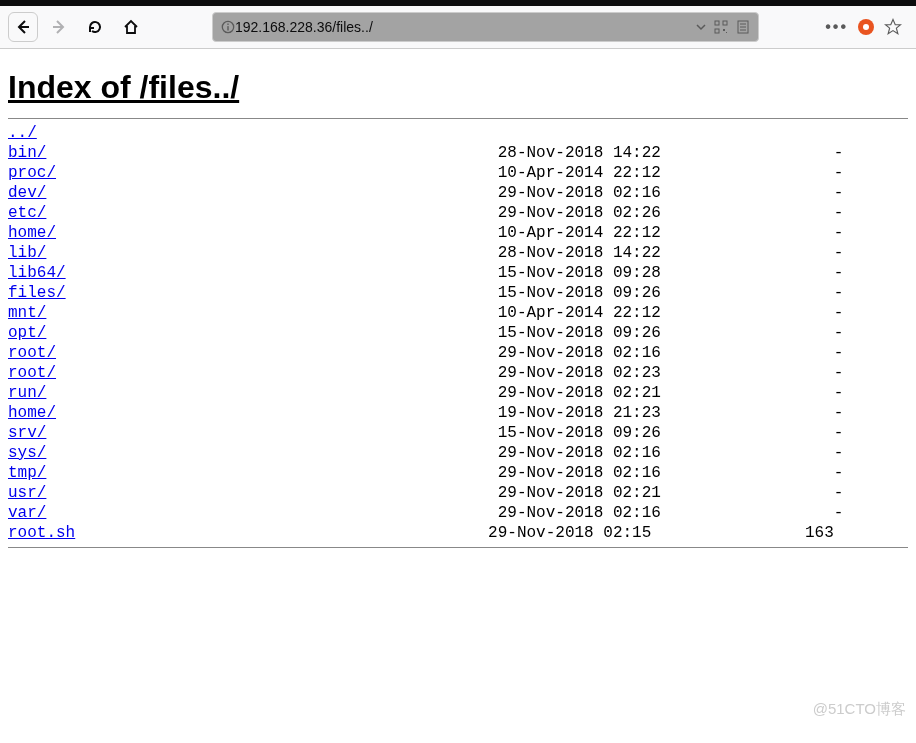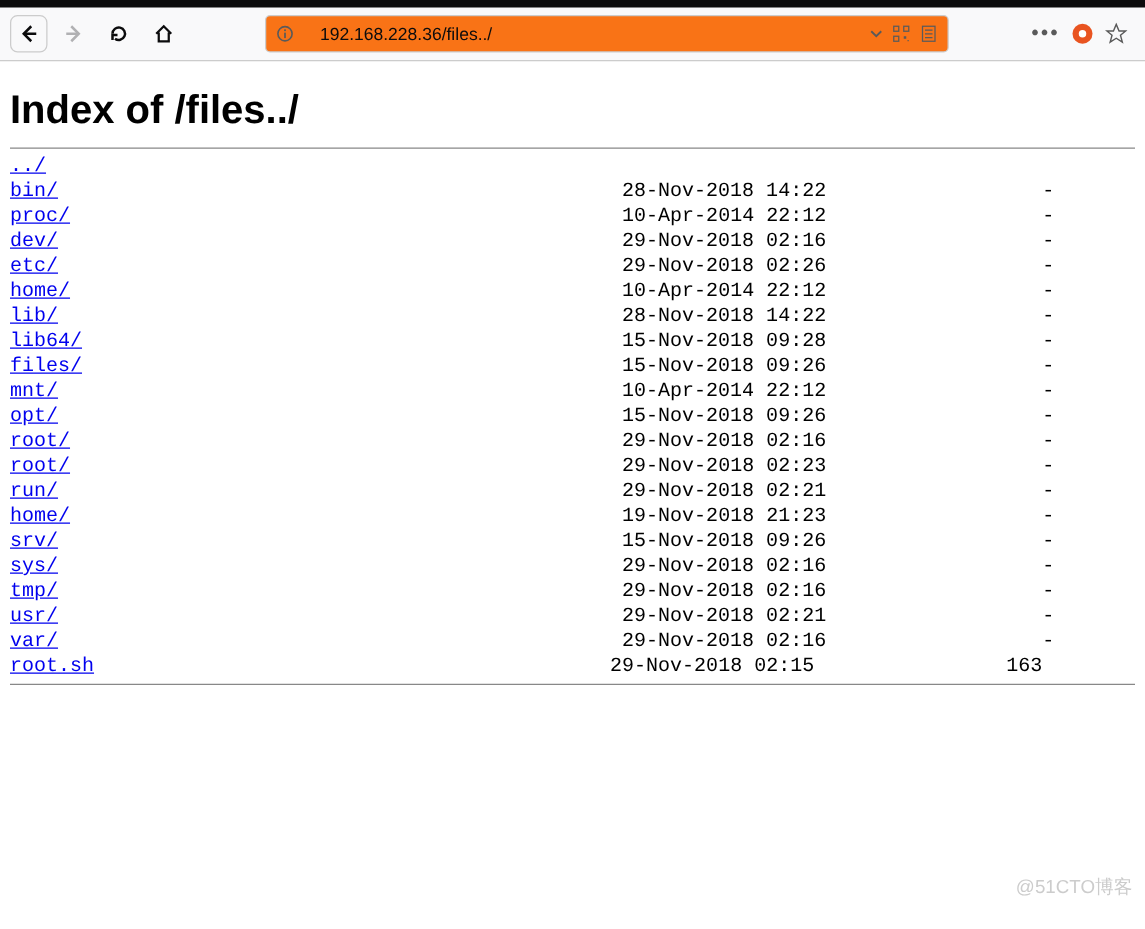--- a/index.html
+++ b/index.html
@@ -4,29 +4,29 @@
 <style>
   * { box-sizing: border-box; }
   html, body { margin: 0; padding: 0; width: 916px; height: 743px; font-family: sans-serif; background: #fff; }
   
   .chrome { width: 100%; background: #f9f9fa; border-bottom: 1px solid #ccc; }
   .tabstrip { height: 6px; background: #0c0c0d; }
   .tabstrip .tab { display:inline-block; margin-left:50px; width:200px; height:6px; background:#f9f9fa; }
   .toolbar { display: flex; align-items: center; padding: 6px 8px; gap: 6px; }
   .nav-btn { width: 30px; height: 30px; border: 1px solid transparent; border-radius: 4px; display: flex; align-items: center; justify-content: center; color: #0c0c0d; background: transparent; cursor: pointer; }
   .nav-btn.disabled { color: #b1b1b3; }
-  .url-bar { flex: 1; display: flex; align-items: center; height: 30px; border: 1px solid #ccc; border-radius: 4px; background: #f97316; padding: 0 8px; gap: 21px; margin: 0 60px 0 60px; }
+  .url-bar { flex: 1; display: flex; align-items: center; height: 30px; border: 1px solid #ccc; border-radius: 4px; background: #a3a3a3; padding: 0 8px; gap: 0; margin: 0 60px 0 60px; }
   .url-text { flex: 1; font-size: 14px; color: #0c0c0d; }
   .url-icons { display: flex; align-items: center; gap: 8px; color: #5a5a5a; }
   .toolbar-right { display: flex; align-items: center; gap: 10px; padding-right: 6px; }
   .ubuntu-dot { width: 16px; height: 16px; border-radius: 50%; background: #e95420; position: relative; }
   .ubuntu-dot::before { content:""; position:absolute; width:6px;height:6px;border-radius:50%;background:#fff; top:5px; left:5px;}
   
   .page { padding: 8px; }
-  .page h1 { font-family: Arial, Helvetica, sans-serif; font-weight: 900; font-size: 32px; margin: 12px 0 12px 0; }
+  .page h1 { font-family: Arial, Helvetica, sans-serif; font-weight: 900; font-size: 32px; margin: 12px 0 12px 0; text-decoration: underline; }
   hr { border: none; border-top: 1px solid #888; margin: 4px 0; }
   pre.listing { font-family: Liberation Mono, monospace; font-size: 16px; line-height: 20px; margin: 4px 0; white-space: pre; }
   pre.listing a { color: #0000ee; text-decoration: underline; }
   .watermark { position: absolute; right: 10px; bottom: 24px; color: #ccc; font-size: 15px; }
   svg { display:block; }
 </style>
 </head>
 <body>
 
 <div class="chrome">

